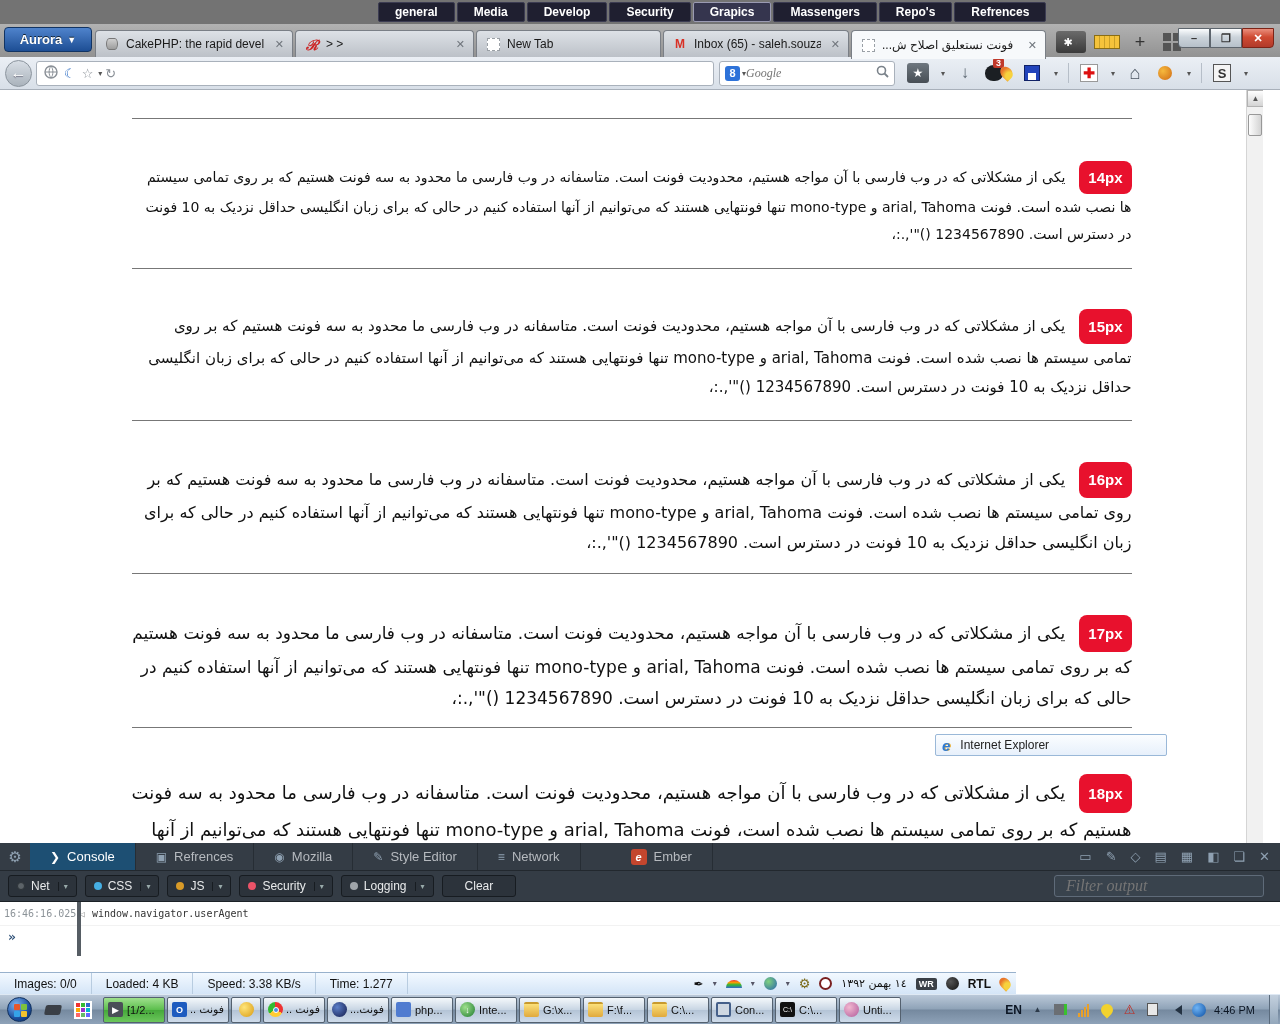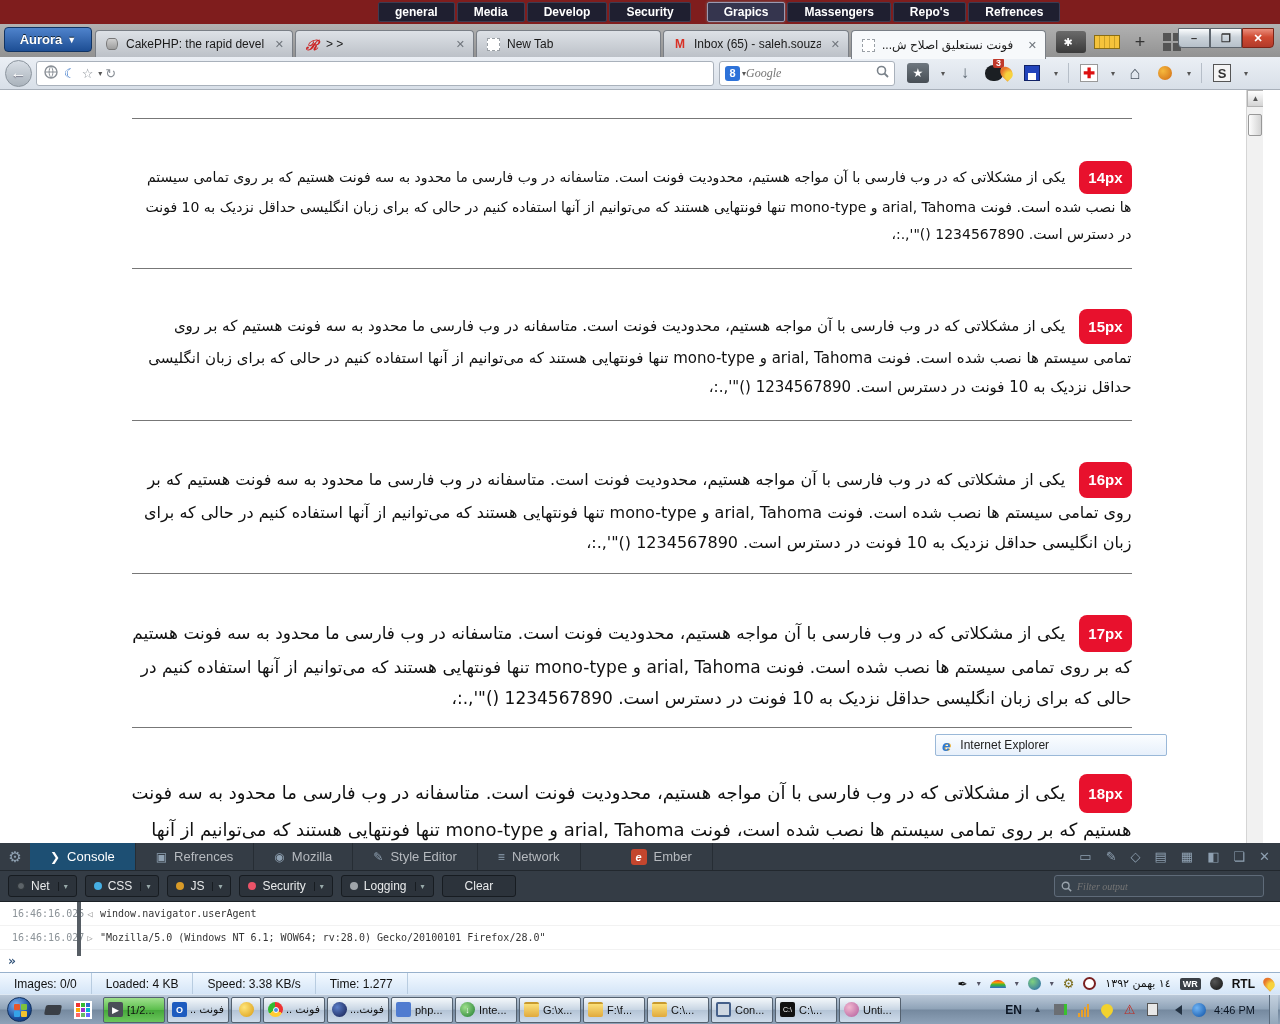--- a/index.html
+++ b/index.html
@@ -2,25 +2,25 @@
 <html><head>
 <meta charset="utf-8">
 <style>
   * { margin:0; padding:0; box-sizing:border-box; }
   html,body { width:1280px; height:1024px; overflow:hidden; background:#000;
     font-family:"Liberation Sans", sans-serif; }
   #screen { position:relative; width:1280px; height:1024px; background:#fff; }
 
   
   #bookmarks-strip { position:absolute; left:0; top:0; width:1280px; height:24px;
-    background:#7f1d1d; display:flex; align-items:center; padding-left:378px; }
+    background:#737373; display:flex; align-items:center; padding-left:378px; }
   .bm { height:20px; line-height:18px; padding:0 16px; margin-right:2px; color:#fff;
     font-size:12px; font-weight:bold; background:#1f1f30; border:1px solid #3c3c52;
     border-radius:2px; white-space:nowrap; }
-  .bm.active { background:#35354e; border-color:#9a9ab2; box-shadow:0 0 3px #777;margin-left:14px; }
+  .bm.active { background:#35354e; border-color:#9a9ab2; box-shadow:0 0 3px #777; }
 
   
   #tabbar { position:absolute; left:0; top:24px; width:1280px; height:33px;
     background:linear-gradient(#b2b2b2,#929292); }
   #aurora-btn { position:absolute; left:4px; top:3px; width:88px; height:25px;
     background:linear-gradient(#4f83cc,#1d4e94); border:1px solid #123463; border-radius:4px;
     color:#fff; font-size:13px; font-weight:bold; display:flex; align-items:center;
     justify-content:center; gap:5px; text-shadow:0 -1px 0 #123; }
   #aurora-btn .caret { font-size:9px; }
   #tabs { position:absolute; left:95px; top:6px; display:flex; height:27px; }
@@ -135,33 +135,33 @@
     padding:0 8px; border-bottom:1px solid #1b2126; }
   .fbtn { display:flex; align-items:center; gap:6px; height:22px; padding:0 8px;
     background:#2c333b; border:1px solid #171c21; border-radius:3px; color:#e8eaeb; font-size:12px; }
   .fbtn .dd { border-left:1px solid #171c21; padding-left:5px; margin-left:2px; font-size:8px; color:#9aa; }
   .dot { width:8px; height:8px; border-radius:50%; }
   #clear-btn { padding:0 22px; }
   #filter-box { margin-left:auto; width:210px; height:22px; background:#39434d;
     border:1px solid #5f6b79; border-radius:3px; display:flex; align-items:center; gap:5px;
     padding:0 6px; margin-right:8px; }
   #filter-box input { flex:1; background:transparent; border:none; outline:none; color:#f97316;
-    font-size:10px; font-style:italic; font-family:"Liberation Serif", serif; }
+    font-size:16px; font-style:italic; font-family:"Liberation Serif", serif; }
   #dt-log { height:70px; background:#fff; position:relative;
     font-family:"DejaVu Sans Mono", monospace; font-size:10px; color:#333; }
   .logrow { display:flex; align-items:center; height:24px; border-bottom:1px solid #f2f2f2; }
-  .ts { width:72px; color:#8c9398; padding-left:4px;margin-left:8px; }
+  .ts { width:72px; color:#8c9398; padding-left:4px; }
   #log-split { position:absolute; left:77px; top:0; width:4px; height:54px; background:#565d64; }
   .dirarrow { width:20px; text-align:center; color:#999; font-size:9px; }
   .logtext { color:#333; }
   #prompt-row { height:20px; display:flex; align-items:center; }
   #prompt { color:#2d4f76; font-size:13px; font-weight:bold; padding-left:8px; }
 
   
-  #statusbar { position:absolute; left:0; top:972px; width:1280px; height:22px;
+  #statusbar { position:absolute; left:0; top:972px; width:1016px; height:22px;
     background:linear-gradient(#f3f9ff,#d4e5f7); border-top:1px solid #98b1cc;
     display:flex; align-items:center; font-size:12px; color:#111; }
   .seg { padding:0 14px; height:100%; display:flex; align-items:center; border-right:1px solid #b8cce0; }
   #sb-right { margin-left:auto; display:flex; align-items:center; gap:9px; padding-right:6px; }
   .tray-caret { font-size:8px; color:#556; }
   #rainbow { width:16px; height:8px; border-radius:8px 8px 0 0;
     background:linear-gradient(#e33,#f90 30%,#3b3 60%,#36c); }
   #globe-up { width:13px; height:13px; border-radius:50%;
     background:radial-gradient(circle at 35% 35%, #7fd17f, #2663ad); }
   #clockic { width:13px; height:13px; border-radius:50%; border:2px solid #7a2020; background:#fff; }
@@ -456,25 +456,20 @@
         <input placeholder="Filter output" style="">
       </div>
     </div>
     <div id="dt-log">
       <div id="log-split"></div>
       <div class="logrow">
         <span class="ts">16:46:16.025</span>
         <span class="dirarrow">◁</span>
         <span class="logtext">window.navigator.userAgent</span>
       </div>
-      <div class="logrow">
-        <span class="ts">16:46:16.027</span>
-        <span class="dirarrow">▷</span>
-        <span class="logtext">"Mozilla/5.0 (Windows NT 6.1; WOW64; rv:28.0) Gecko/20100101 Firefox/28.0"</span>
-      </div>
       <div id="prompt-row">
         <span id="prompt">»</span>
       </div>
     </div>
   </div>
 
   <div id="statusbar">
     <span class="seg">Images: 0/0</span>
     <span class="seg">Loaded: 4 KB</span>
     <span class="seg">Speed: 3.38 KB/s</span>

